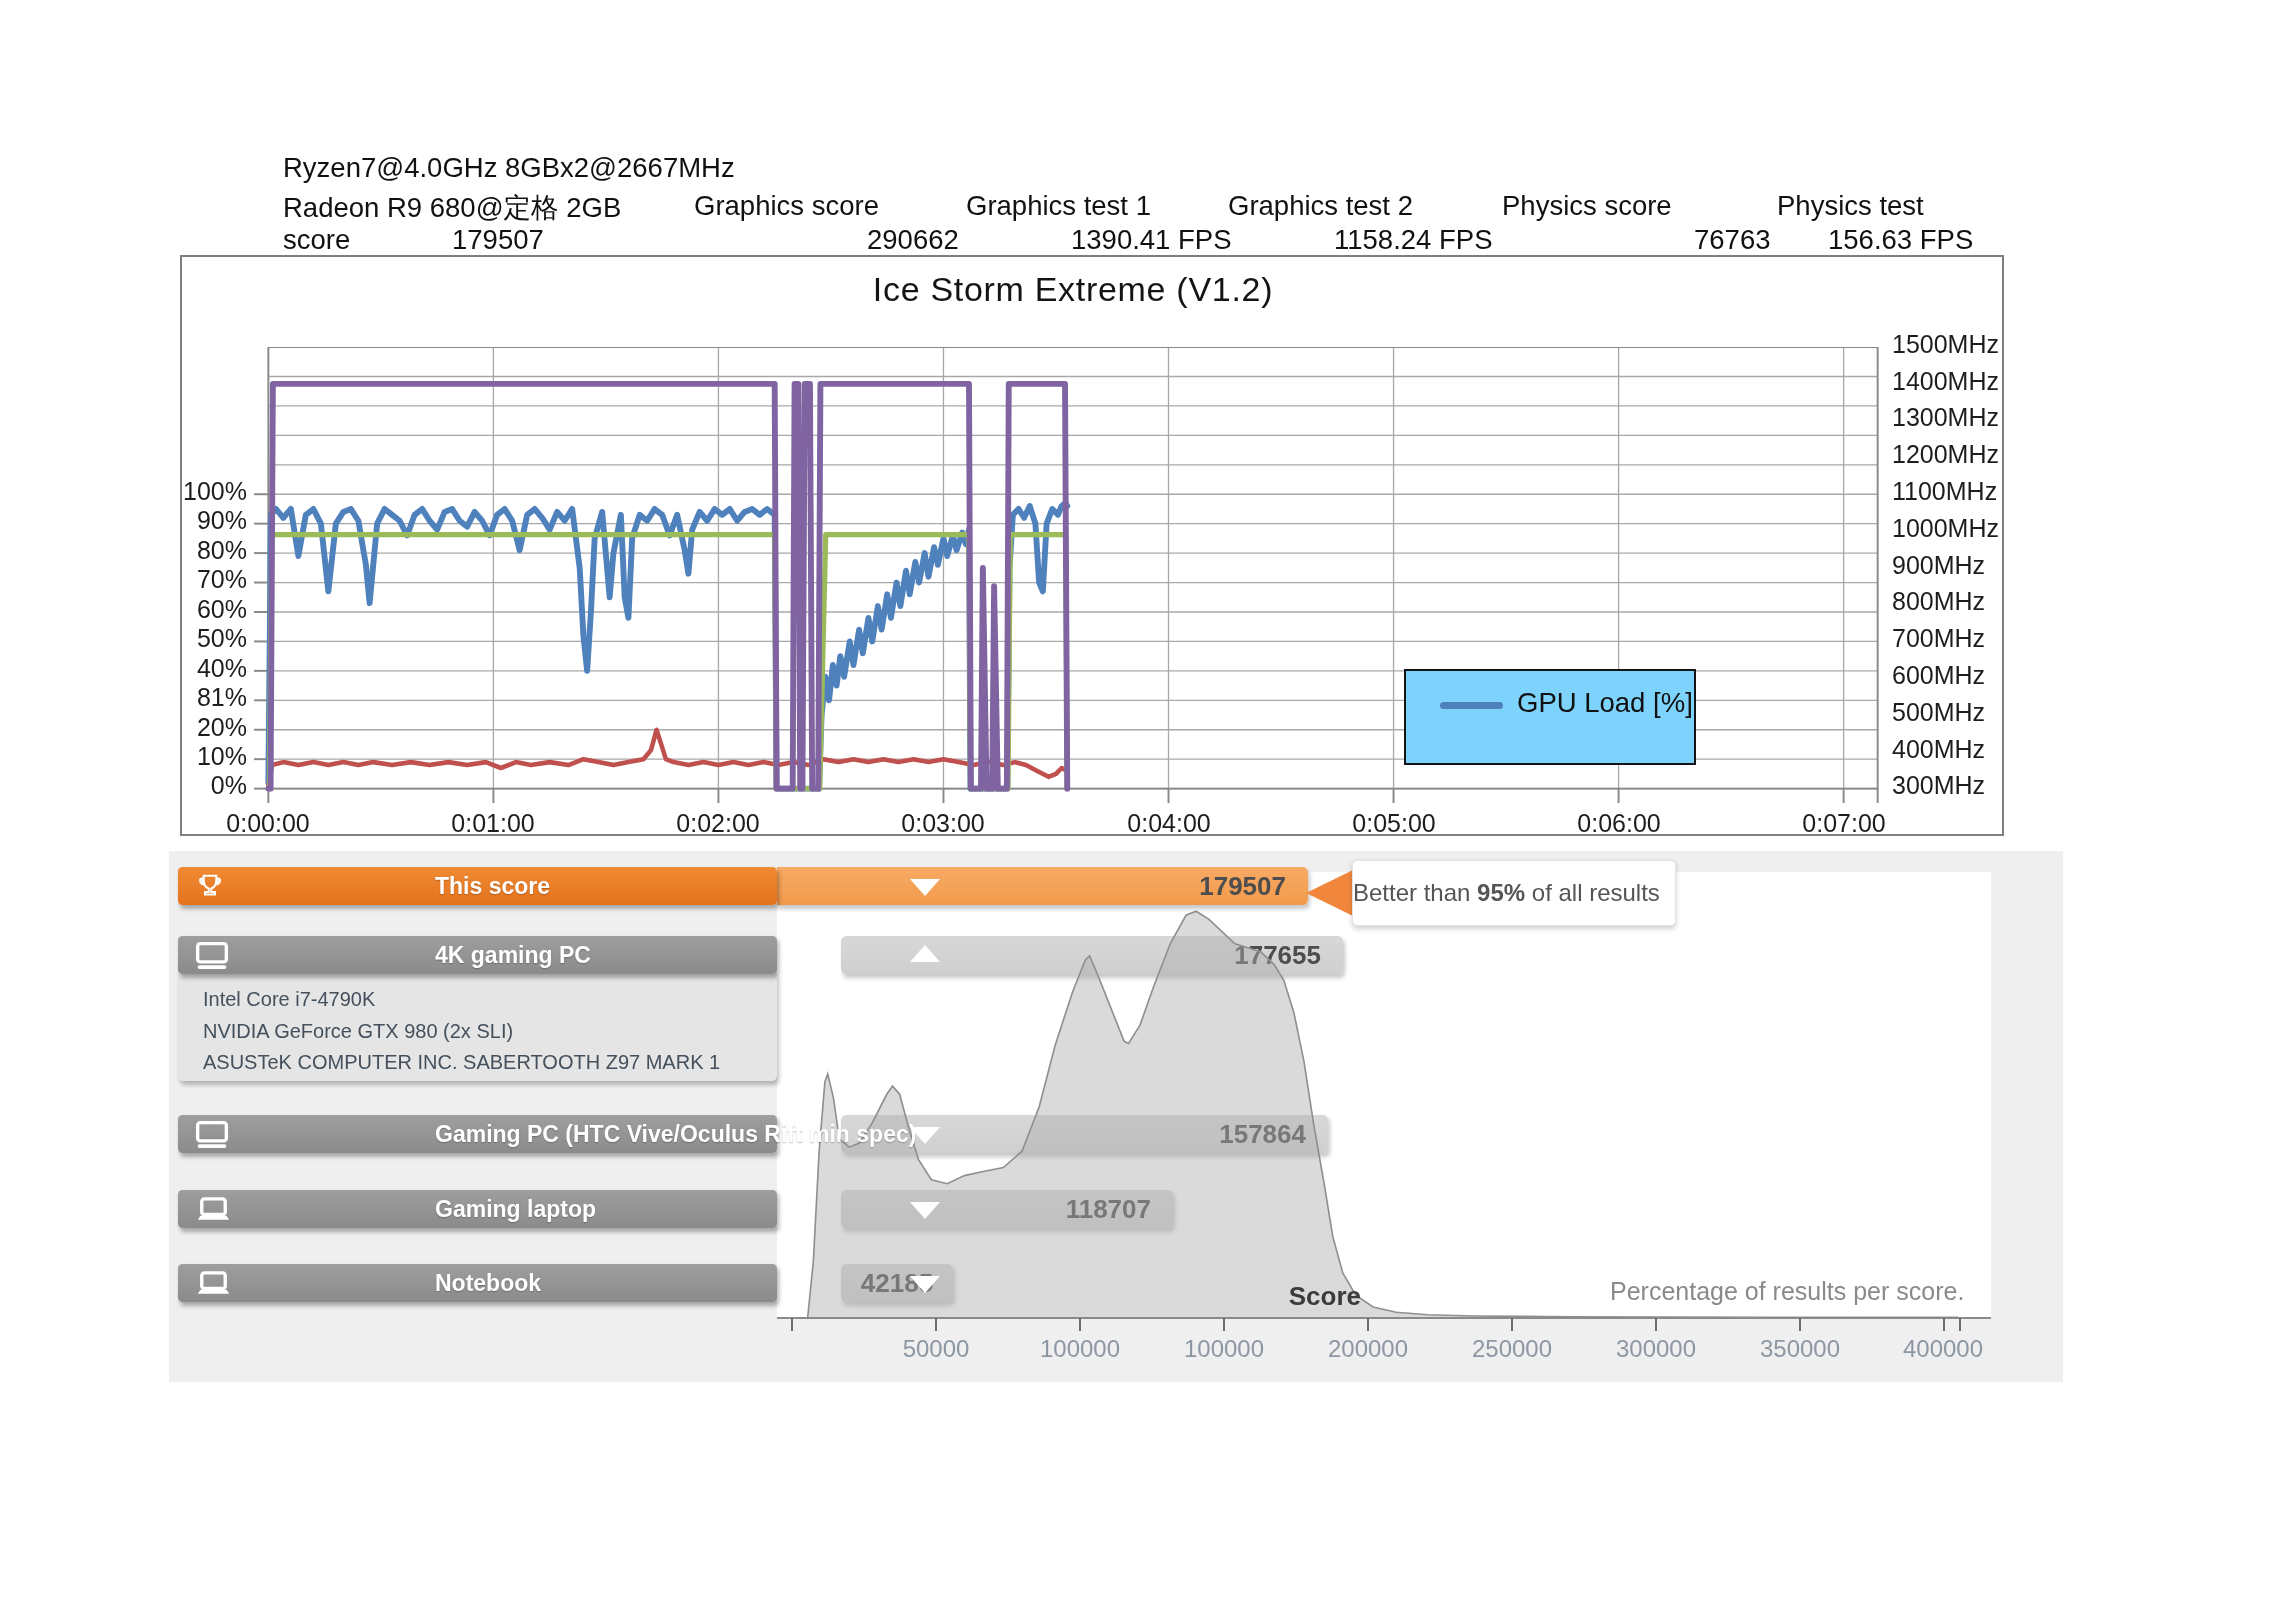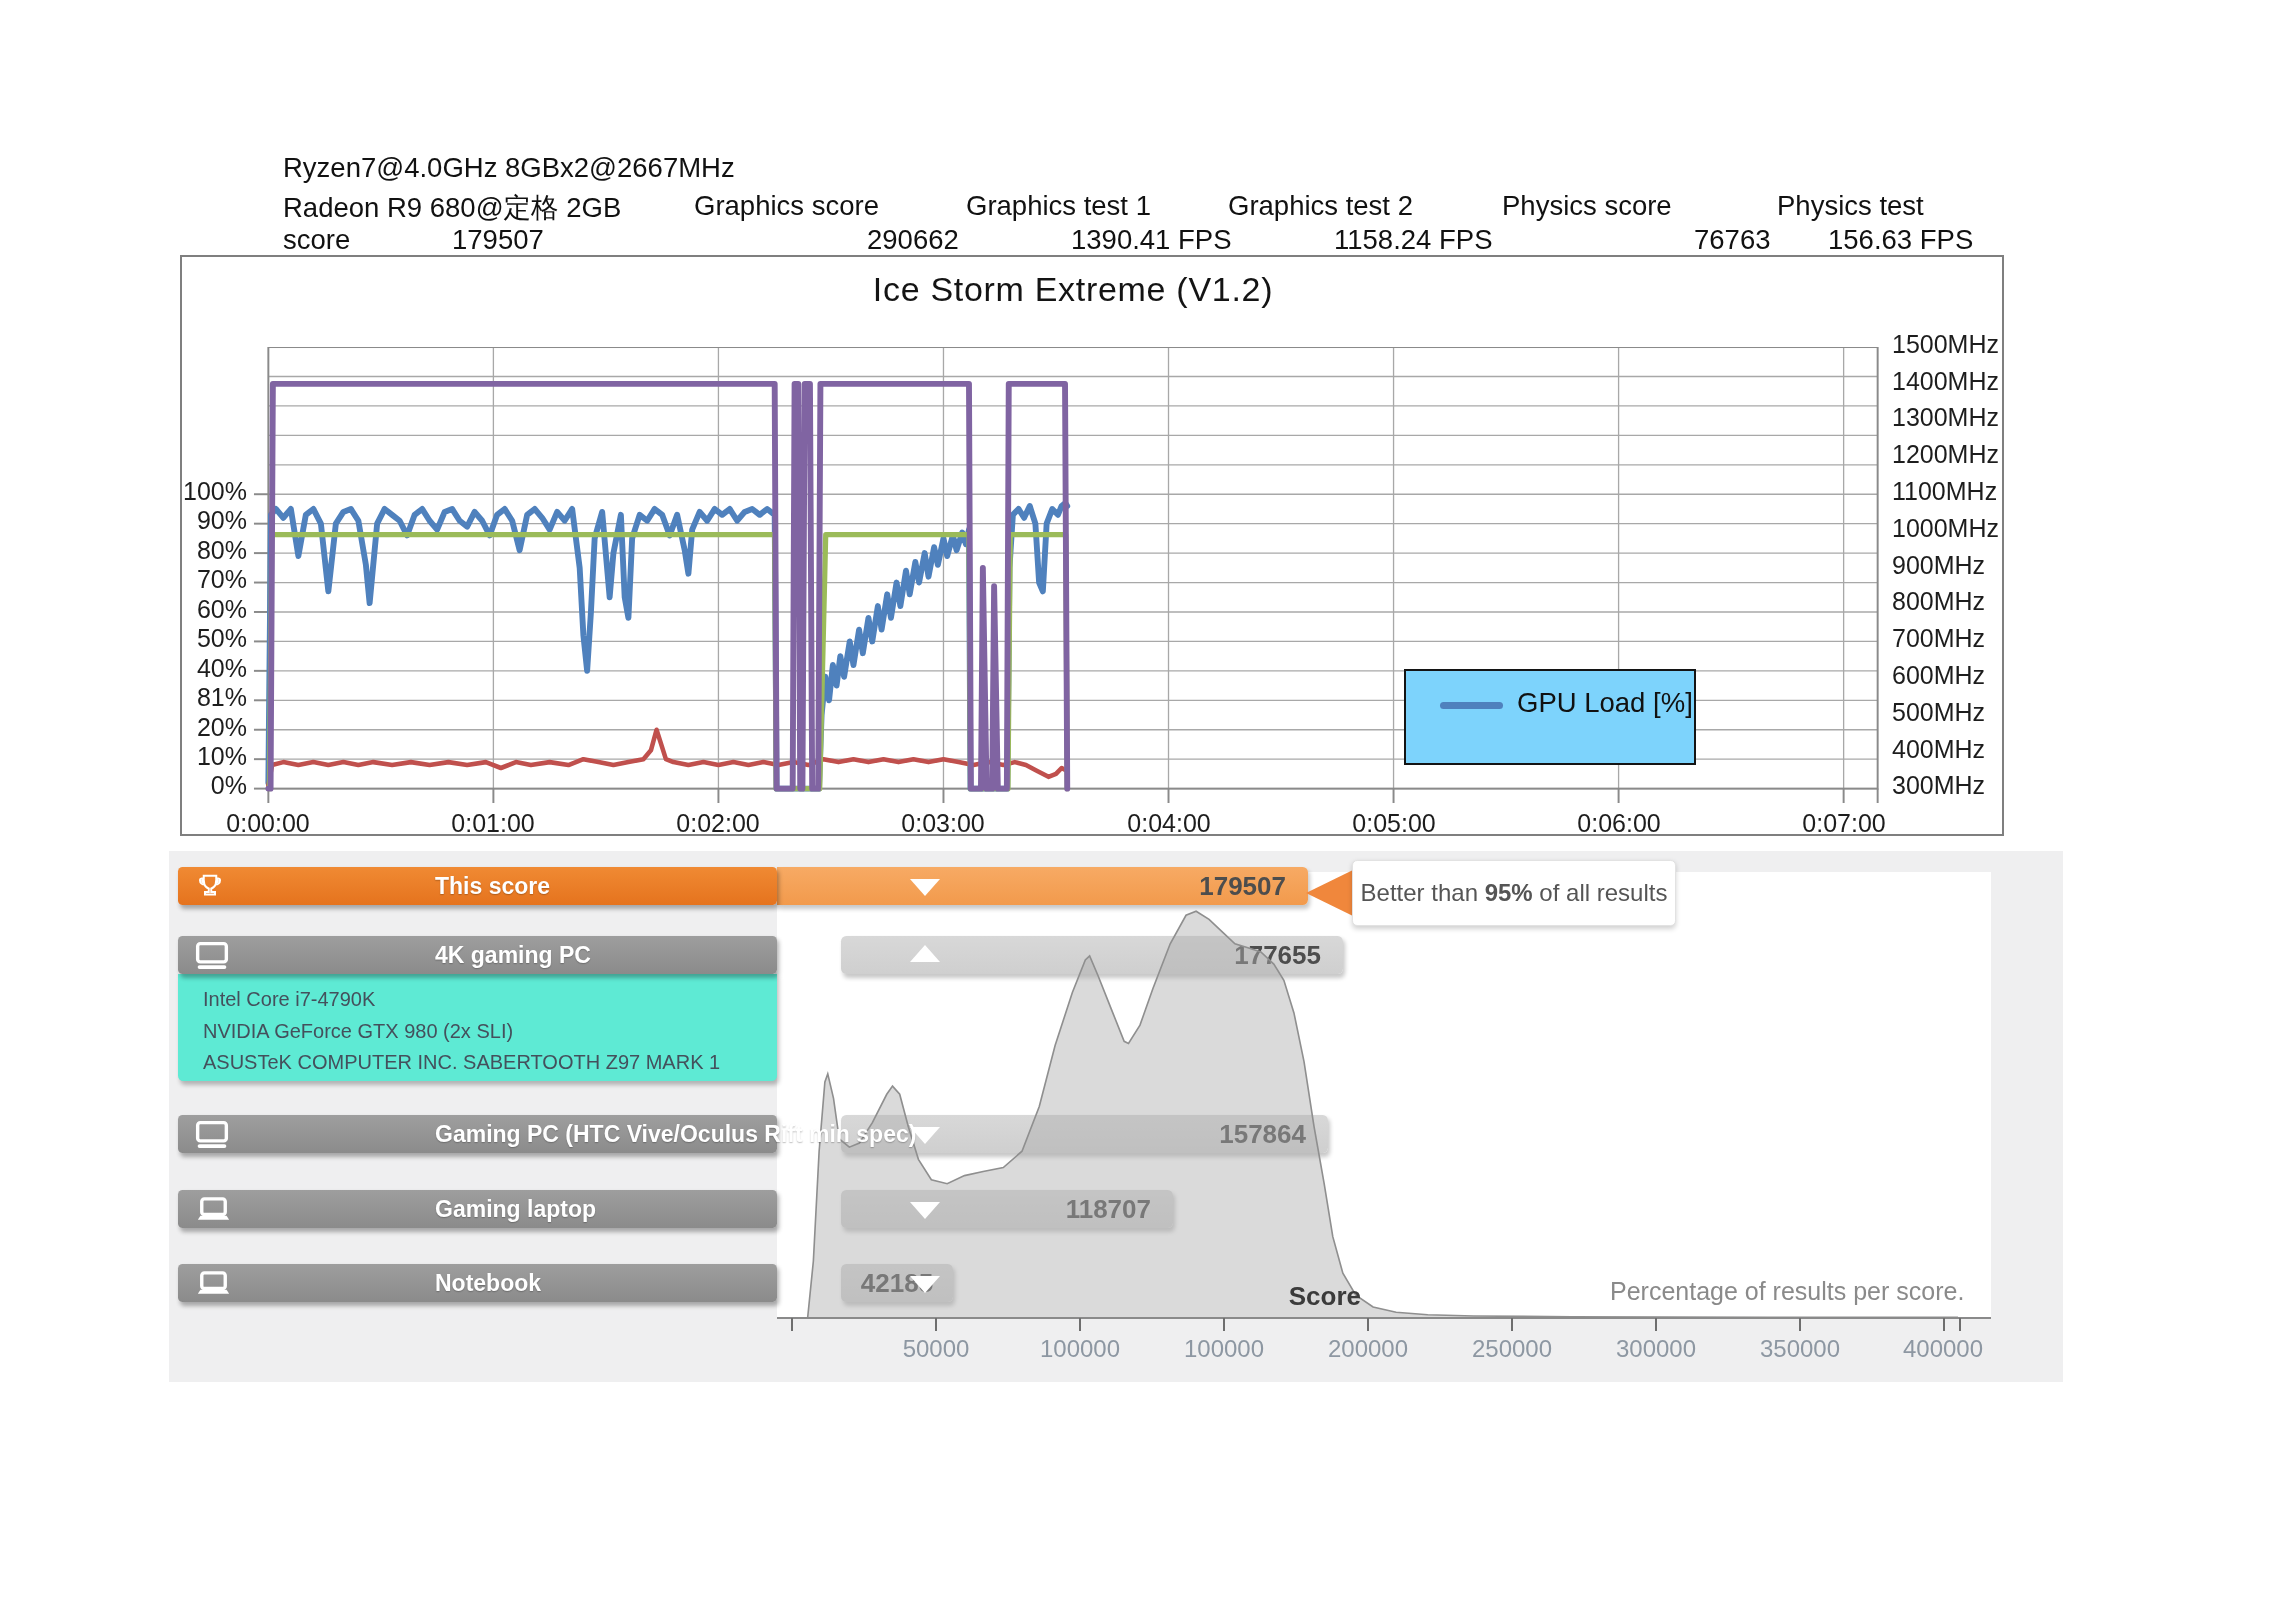--- a/index.html
+++ b/index.html
@@ -30,23 +30,23 @@
   .rowlabel{position:absolute;left:257px;top:0;height:38px;line-height:38px;color:#fff;font-size:23px;font-weight:600;white-space:nowrap;text-shadow:0 1.3px 1.3px rgba(0,0,0,0.25);}
   .tri{position:absolute;left:732px;width:0;height:0;border-left:15.7px solid transparent;border-right:15.7px solid transparent;}
   .tri.down{top:11.8px;border-top:17px solid #ffffff;}
   .tri.up{top:9.2px;border-bottom:17px solid #ffffff;}
   .rowicon{position:absolute;left:17px;top:4.6px;}
   .bar{position:absolute;height:38px;border-radius:5.2px;z-index:2;box-shadow:2px 3.3px 4.6px rgba(0,0,0,0.22);}
   .bar.orangebar{background:linear-gradient(#f7aa64,#f29a4c);border-radius:0 5.2px 5.2px 0;}
   .bar.graybar{background:linear-gradient(#d8d8d8,#cfcfcf);margin-left:39px;}
   .barnum{position:absolute;right:22px;top:0;height:38px;line-height:38px;font-size:26px;font-weight:700;color:#4d4d4d;}
   .barnum.center{right:auto;left:0;width:100%;text-align:center;}
-  #details{position:absolute;left:178px;top:974px;width:599px;height:107px;background:#5eead4;border-radius:0 0 5.2px 5.2px;z-index:9;box-shadow:2px 3.3px 4.6px rgba(0,0,0,0.25);}
+  #details{position:absolute;left:178px;top:974px;width:599px;height:107px;background:#e5e5e5;border-radius:0 0 5.2px 5.2px;z-index:9;box-shadow:2px 3.3px 4.6px rgba(0,0,0,0.25);}
   .detline{position:absolute;left:25px;font-size:20px;color:#44505c;white-space:nowrap;}
-  #calloutbox{position:absolute;left:1352px;top:860px;width:324px;height:66px;background:#ffffff;border:1.3px solid #e2e2e2;border-radius:5.2px;box-sizing:border-box;z-index:12;box-shadow:0 2.6px 5.2px rgba(0,0,0,0.18);text-align:center;line-height:63px;font-size:24px;color:#555;white-space:nowrap;}
+  #calloutbox{position:absolute;left:1352px;top:860px;width:324px;height:66px;background:#ffffff;border:1.3px solid #e2e2e2;border-radius:5.2px;box-sizing:border-box;z-index:12;box-shadow:0 2.6px 5.2px rgba(0,0,0,0.18);line-height:63px;font-size:24px;color:#555;white-space:nowrap;}
   #calloutarrow{position:absolute;left:1306px;top:870px;width:0;height:0;border-top:23px solid transparent;border-bottom:23px solid transparent;border-right:47px solid #f0873c;z-index:12;}
   #scorelabel{position:absolute;left:1237px;top:1281px;width:124px;text-align:right;font-size:26px;font-weight:700;color:#3b3b3b;z-index:8;}
   #notelabel{position:absolute;left:1610px;top:1277px;width:406px;font-size:25px;color:#8a8a8a;z-index:8;white-space:nowrap;}
 </style>
 </head>
 <body>
 
 <div id="page">
 
   <div class="htext" style="left:283px;top:152px;">Ryzen7@4.0GHz 8GBx2@2667MHz</div>

